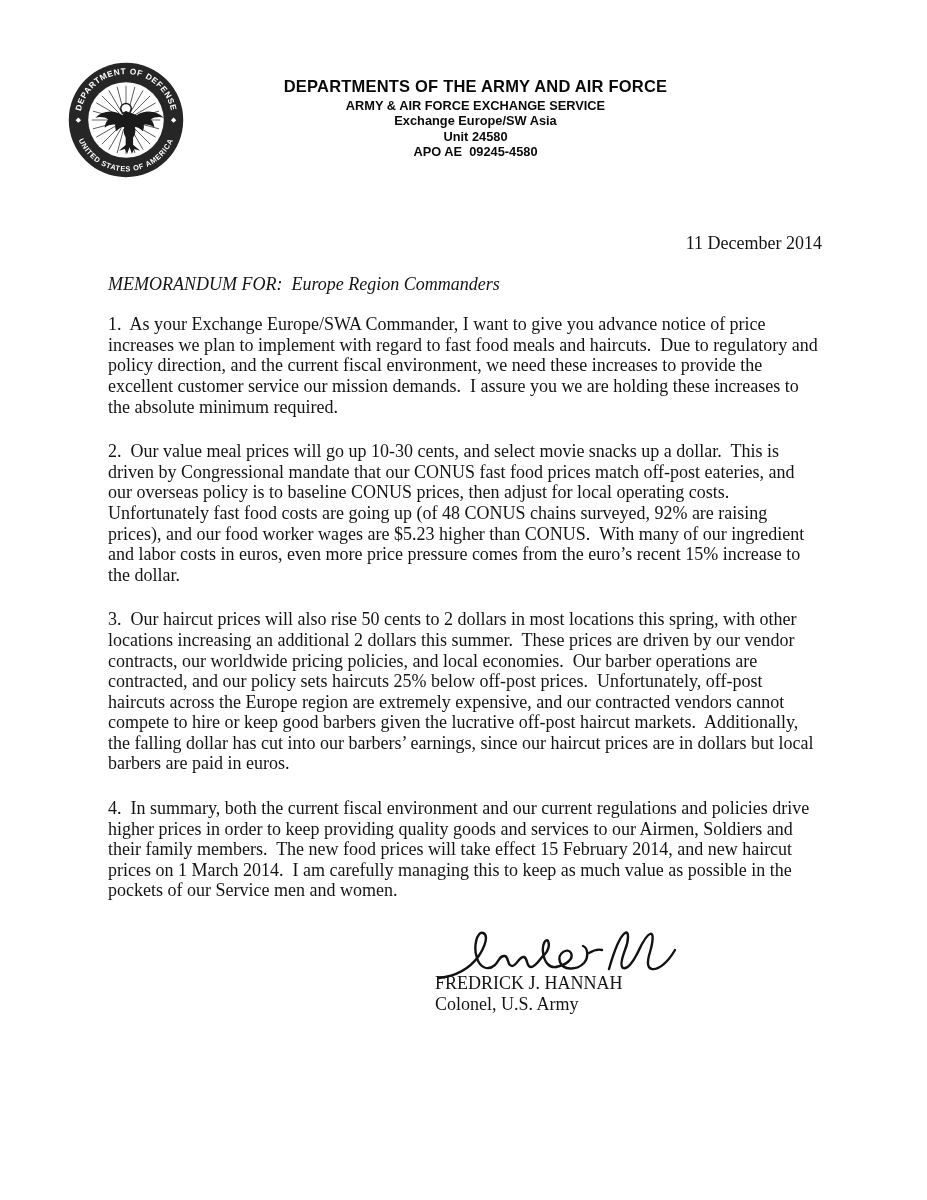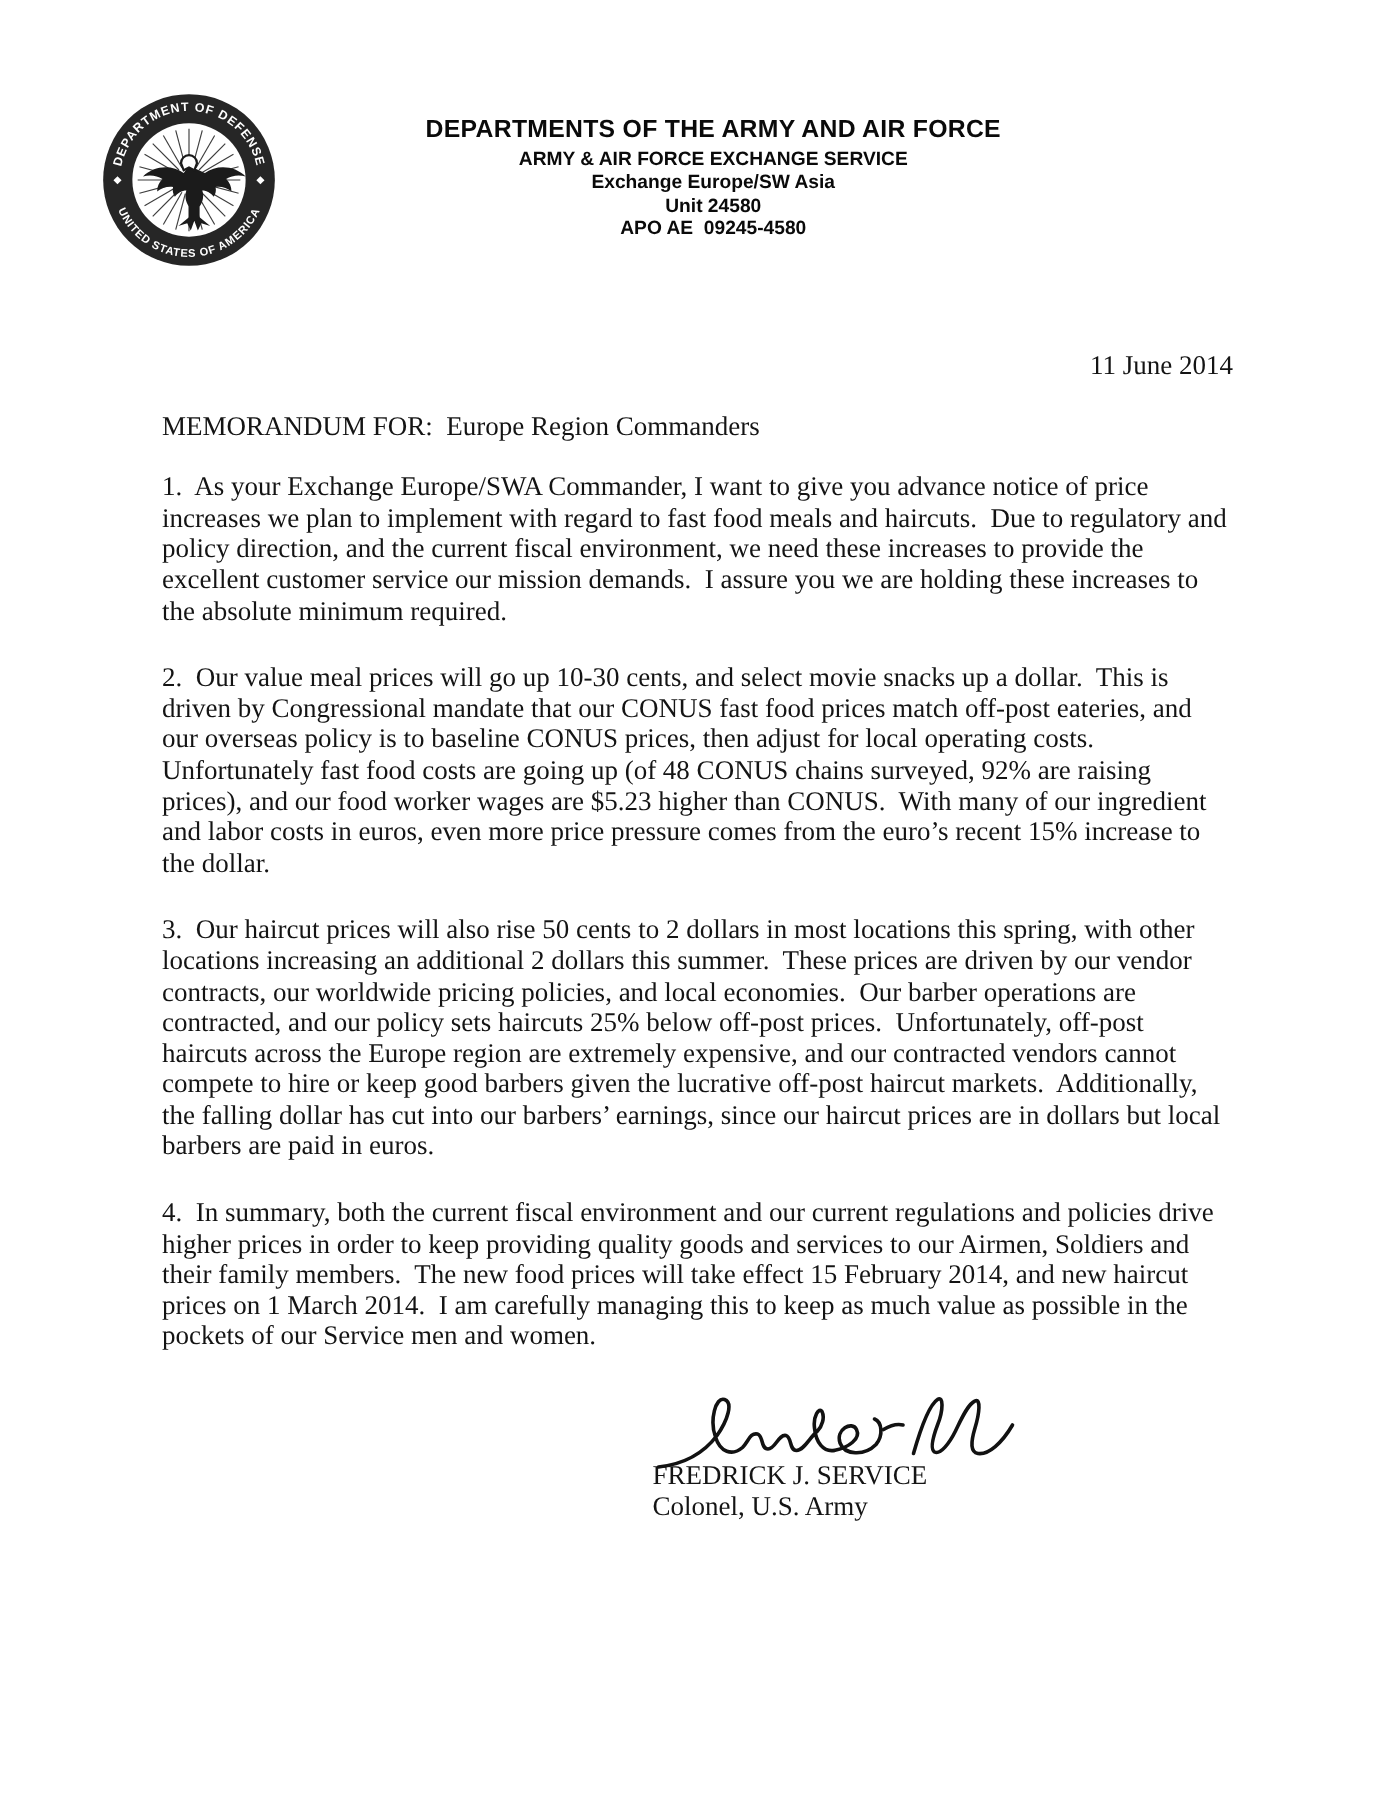--- a/index.html
+++ b/index.html
@@ -50,21 +50,21 @@
     width: 714px;
     font-size: 18px;
     line-height: 20.6px;
     color: #141414;
   }
   .date-line {
     text-align: right;
     margin-bottom: 20px;
     white-space: pre-wrap;
   }
-  .memo-line { margin-bottom: 20px; white-space: pre-wrap; }
+  .memo-line { margin-bottom: 20px; white-space: pre-wrap; font-style: italic; }
   .subject-line { margin-bottom: 37px; white-space: pre-wrap; }
   .body-para {
     margin: 2px 0 24px 0;
     white-space: pre-wrap;
   }
   
   .sig-area {
     margin-left: 327px;
     margin-top: 2px;
   }
@@ -138,35 +138,35 @@
 
   <div class="letterhead">
     <div class="lh-title">DEPARTMENTS OF THE ARMY AND AIR FORCE</div>
     <div class="lh-line">ARMY &amp; AIR FORCE EXCHANGE SERVICE</div>
     <div class="lh-line">Exchange Europe/SW Asia</div>
     <div class="lh-line">Unit 24580</div>
     <div class="lh-line">APO AE  09245-4580</div>
   </div>
 
   <div class="content">
-    <div class="date-line">11 June 2014</div>
+    <div class="date-line">11 December 2014</div>
     <div class="memo-line">MEMORANDUM FOR:  Europe Region Commanders</div>
 
     <p class="body-para">1.  As your Exchange Europe/SWA Commander, I want to give you advance notice of price increases we plan to implement with regard to fast food meals and haircuts.  Due to regulatory and policy direction, and the current fiscal environment, we need these increases to provide the excellent customer service our mission demands.  I assure you we are holding these increases to the absolute minimum required.</p>
     <p class="body-para">2.  Our value meal prices will go up 10-30 cents, and select movie snacks up a dollar.  This is driven by Congressional mandate that our CONUS fast food prices match off-post eateries, and our overseas policy is to baseline CONUS prices, then adjust for local operating costs.  Unfortunately fast food costs are going up (of 48 CONUS chains surveyed, 92% are raising prices), and our food worker wages are $5.23 higher than CONUS.  With many of our ingredient and labor costs in euros, even more price pressure comes from the euro’s recent 15% increase to the dollar.</p>
     <p class="body-para">3.  Our haircut prices will also rise 50 cents to 2 dollars in most locations this spring, with other locations increasing an additional 2 dollars this summer.  These prices are driven by our vendor contracts, our worldwide pricing policies, and local economies.  Our barber operations are contracted, and our policy sets haircuts 25% below off-post prices.  Unfortunately, off-post haircuts across the Europe region are extremely expensive, and our contracted vendors cannot compete to hire or keep good barbers given the lucrative off-post haircut markets.  Additionally, the falling dollar has cut into our barbers’ earnings, since our haircut prices are in dollars but local barbers are paid in euros.</p>
     <p class="body-para">4.  In summary, both the current fiscal environment and our current regulations and policies drive higher prices in order to keep providing quality goods and services to our Airmen, Soldiers and their family members.  The new food prices will take effect 15 February 2014, and new haircut prices on 1 March 2014.  I am carefully managing this to keep as much value as possible in the pockets of our Service men and women.</p>
 
     <div class="sig-area">
       <svg class="sig-svg" width="240" height="62" viewBox="0 0 240 62" aria-hidden="true">
         <g fill="none" stroke="#121212" stroke-width="2.4" stroke-linecap="round" stroke-linejoin="round">
           <path d="M2 53 C 20 51, 32 44, 41 32 C 48 22, 52 10, 46 8 C 40 6, 36 22, 40 33 C 43 43, 51 46, 58 40 C 62 36, 63 30, 68 31 C 72 32, 70 41, 75 41 C 80 41, 82 31, 87 32 C 91 33, 89 42, 94 42 C 99 42, 103 33, 108 29 C 111 26, 113 20, 111 16 C 109 13, 105 19, 106 27 C 107 37, 112 43, 119 42"></path>
           <path d="M119 42 C 129 40, 137 34, 134 28 C 131 22, 120 28, 123 37 C 126 45, 139 46, 147 38 C 152 32, 151 23, 146 21"></path>
           <path d="M152 28 C 157 25, 161 24, 165 25"></path>
           <path d="M172 44 C 176 30, 182 12, 188 8 C 192 5, 192 15, 188 25 C 185 33, 183 41, 186 43 C 190 45, 196 37, 200 29 C 203 23, 208 11, 213 9 C 217 7, 216 17, 213 27 C 210 37, 210 43, 215 44 C 222 45, 231 37, 238 25"></path>
         </g>
       </svg>
-      <div class="sig-name">FREDRICK J. SERVICE</div>
+      <div class="sig-name">FREDRICK J. HANNAH</div>
       <div class="sig-rank">Colonel, U.S. Army</div>
     </div>
   </div>
 
 </div>
 
 </body></html>

